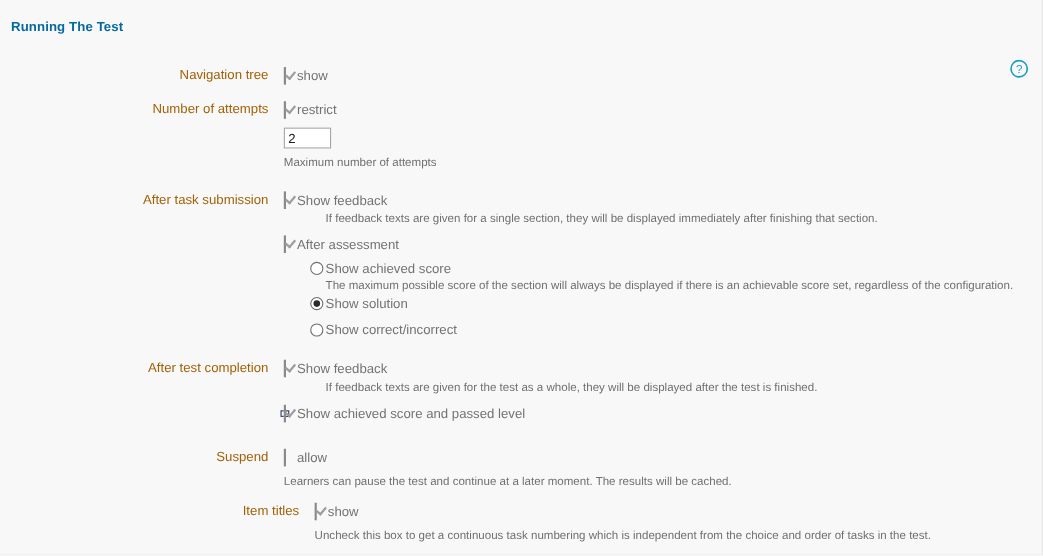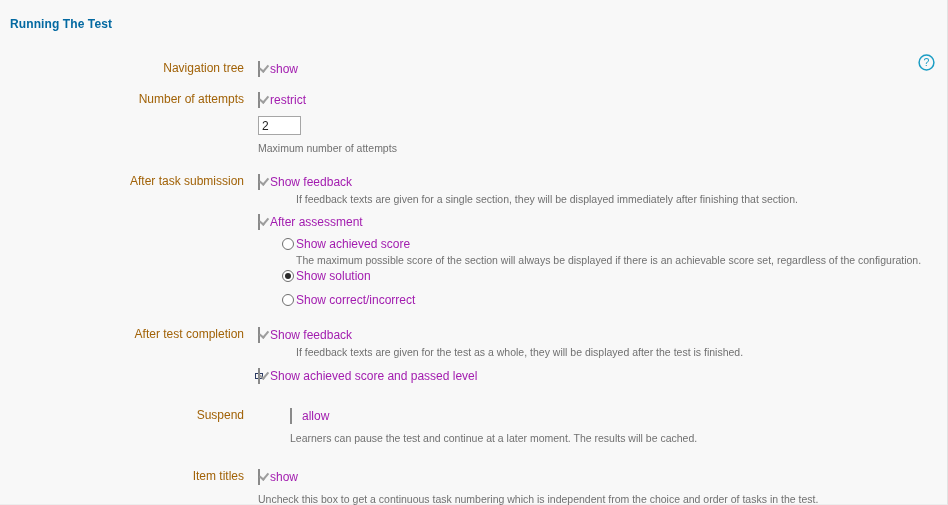--- a/index.html
+++ b/index.html
@@ -103,21 +103,21 @@
     line-height: 0;
   }
   .cbox-wrap.focused {
     padding: 2px;
     margin: -2px;
     outline: 1px solid #2b3a63;
   }
   .cb-label {
     margin-left: 10px;
     font-size: 12px;
-    color: #a21caf;
+    color: #737373;
     cursor: pointer;
     white-space: nowrap;
   }
   .cb-label.tight { margin-left: 2px; }
 
   .radio {
     position: relative;
     width: 12px;
     height: 12px;
     flex: 0 0 12px;
@@ -251,34 +251,34 @@
 
         <div class="cb-line" style="margin-top:9px;">
           <span class="cbox-wrap focused">
             <span class="cbox checked"></span>
           </span>
           <span class="cb-label">Show achieved score and passed level</span>
         </div>
       </div>
     </div>
 
-    <div class="row" style="margin-top:24px;gap:32px;">
+    <div class="row" style="margin-top:24px;">
       <div class="label-col">Suspend</div>
       <div class="field-col">
         <div class="cb-line">
           <span class="cbox-wrap">
             <span class="cbox"></span>
           </span>
           <span class="cb-label">allow</span>
         </div>
         <div class="hint" style="margin-top:8px;">Learners can pause the test and continue at a later moment. The results will be cached.</div>
       </div>
     </div>
 
-    <div class="row" style="margin-top:24px;">
+    <div class="row" style="margin-top:12px;padding-left:28px;">
       <div class="label-col">Item titles</div>
       <div class="field-col">
         <div class="cb-line">
           <span class="cbox-wrap">
             <span class="cbox checked"></span>
           </span>
           <span class="cb-label">show</span>
         </div>
         <div class="hint" style="margin-top:8px;">Uncheck this box to get a continuous task numbering which is independent from the choice and order of tasks in the test.</div>
       </div>

